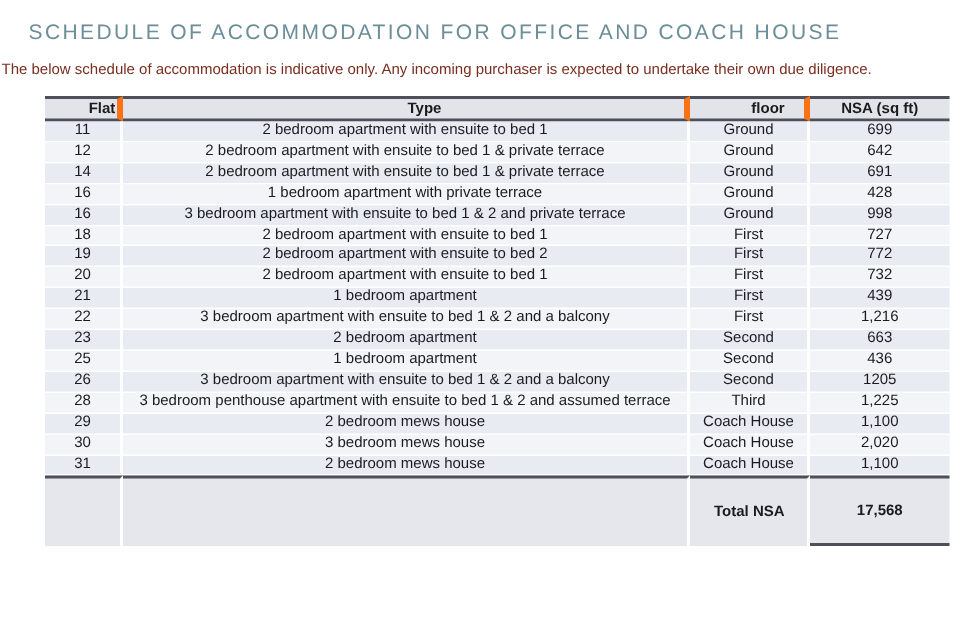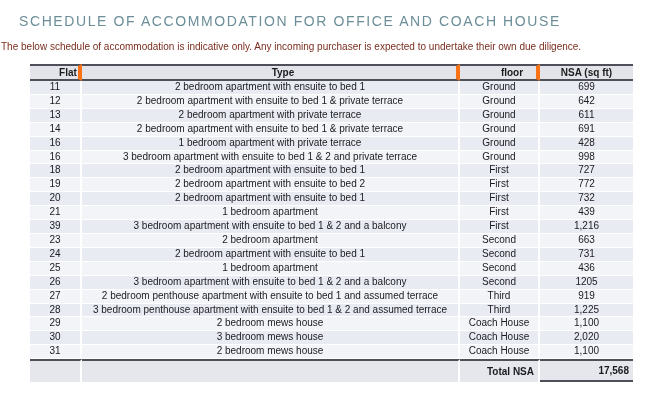--- a/index.html
+++ b/index.html
@@ -75,23 +75,23 @@
     white-space: nowrap;
     overflow: hidden;
   }
   table.schedule tbody td:not(:last-child) { border-right: 2px solid #ffffff; }
   table.schedule tbody tr:nth-child(odd) td  { background: var(--stripe-a); }
   table.schedule tbody tr:nth-child(even) td { background: var(--stripe-b); }
 
   table.schedule tfoot td {
     background: var(--total-bg);
     border-top: 2px solid var(--border-dark);
-    text-align: right;
+    text-align: center;
     height: 16px;
-    padding: 4px;
+    padding: 16px;
     white-space: nowrap;
   }
   table.schedule tfoot td:not(:last-child) { border-right: 2px solid #ffffff; }
   table.schedule tfoot td.total-label,
   table.schedule tfoot td.total-value { font-weight: bold; }
   table.schedule tfoot td.total-value { border-bottom: 2px solid var(--border-dark); }
 </style>
 </head>
 <body>
 
@@ -123,26 +123,20 @@
           <td>Ground</td>
           <td>699</td>
         </tr>
         <tr>
           <td>12</td>
           <td>2 bedroom apartment with ensuite to bed 1 &amp; private terrace</td>
           <td>Ground</td>
           <td>642</td>
         </tr>
         <tr>
-          <td>13</td>
-          <td>2 bedroom apartment with private terrace</td>
-          <td>Ground</td>
-          <td>611</td>
-        </tr>
-        <tr>
           <td>14</td>
           <td>2 bedroom apartment with ensuite to bed 1 &amp; private terrace</td>
           <td>Ground</td>
           <td>691</td>
         </tr>
         <tr>
           <td>16</td>
           <td>1 bedroom apartment with private terrace</td>
           <td>Ground</td>
           <td>428</td>
@@ -171,54 +165,42 @@
           <td>First</td>
           <td>732</td>
         </tr>
         <tr>
           <td>21</td>
           <td>1 bedroom apartment</td>
           <td>First</td>
           <td>439</td>
         </tr>
         <tr>
-          <td>39</td>
+          <td>22</td>
           <td>3 bedroom apartment with ensuite to bed 1 &amp; 2 and a balcony</td>
           <td>First</td>
           <td>1,216</td>
         </tr>
         <tr>
           <td>23</td>
           <td>2 bedroom apartment</td>
           <td>Second</td>
           <td>663</td>
         </tr>
         <tr>
-          <td>24</td>
-          <td>2 bedroom apartment with ensuite to bed 1</td>
-          <td>Second</td>
-          <td>731</td>
-        </tr>
-        <tr>
           <td>25</td>
           <td>1 bedroom apartment</td>
           <td>Second</td>
           <td>436</td>
         </tr>
         <tr>
           <td>26</td>
           <td>3 bedroom apartment with ensuite to bed 1 &amp; 2 and a balcony</td>
           <td>Second</td>
           <td>1205</td>
-        </tr>
-        <tr>
-          <td>27</td>
-          <td>2 bedroom penthouse apartment with ensuite to bed 1 and assumed terrace</td>
-          <td>Third</td>
-          <td>919</td>
         </tr>
         <tr>
           <td>28</td>
           <td>3 bedroom penthouse apartment with ensuite to bed 1 &amp; 2 and assumed terrace</td>
           <td>Third</td>
           <td>1,225</td>
         </tr>
         <tr>
           <td>29</td>
           <td>2 bedroom mews house</td>

